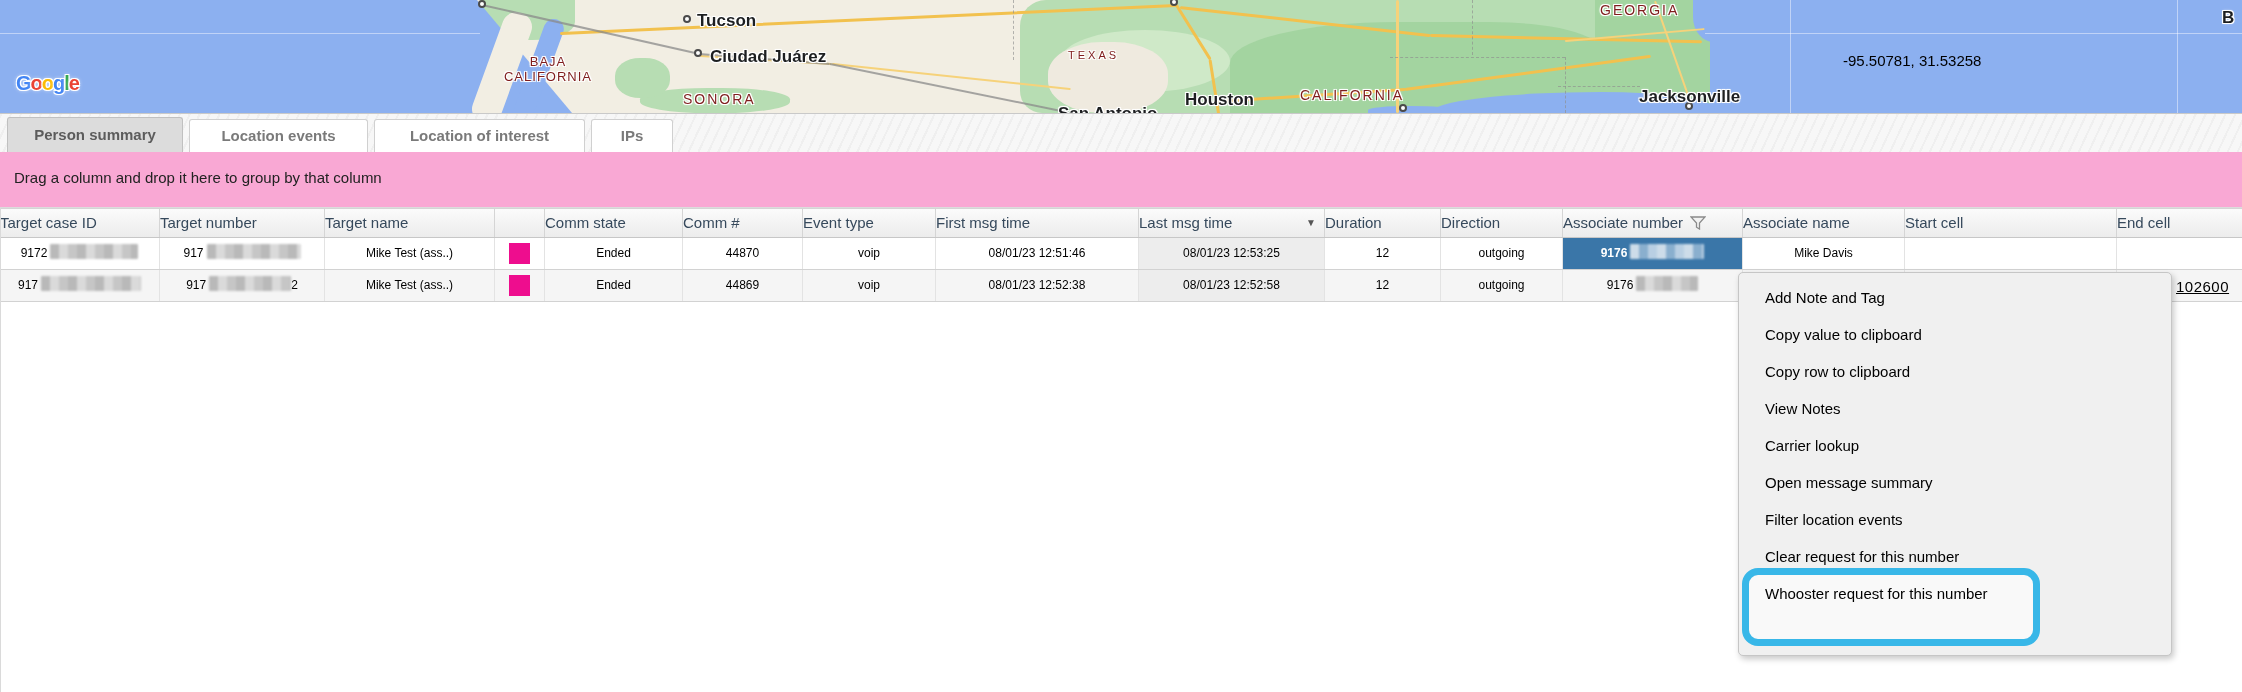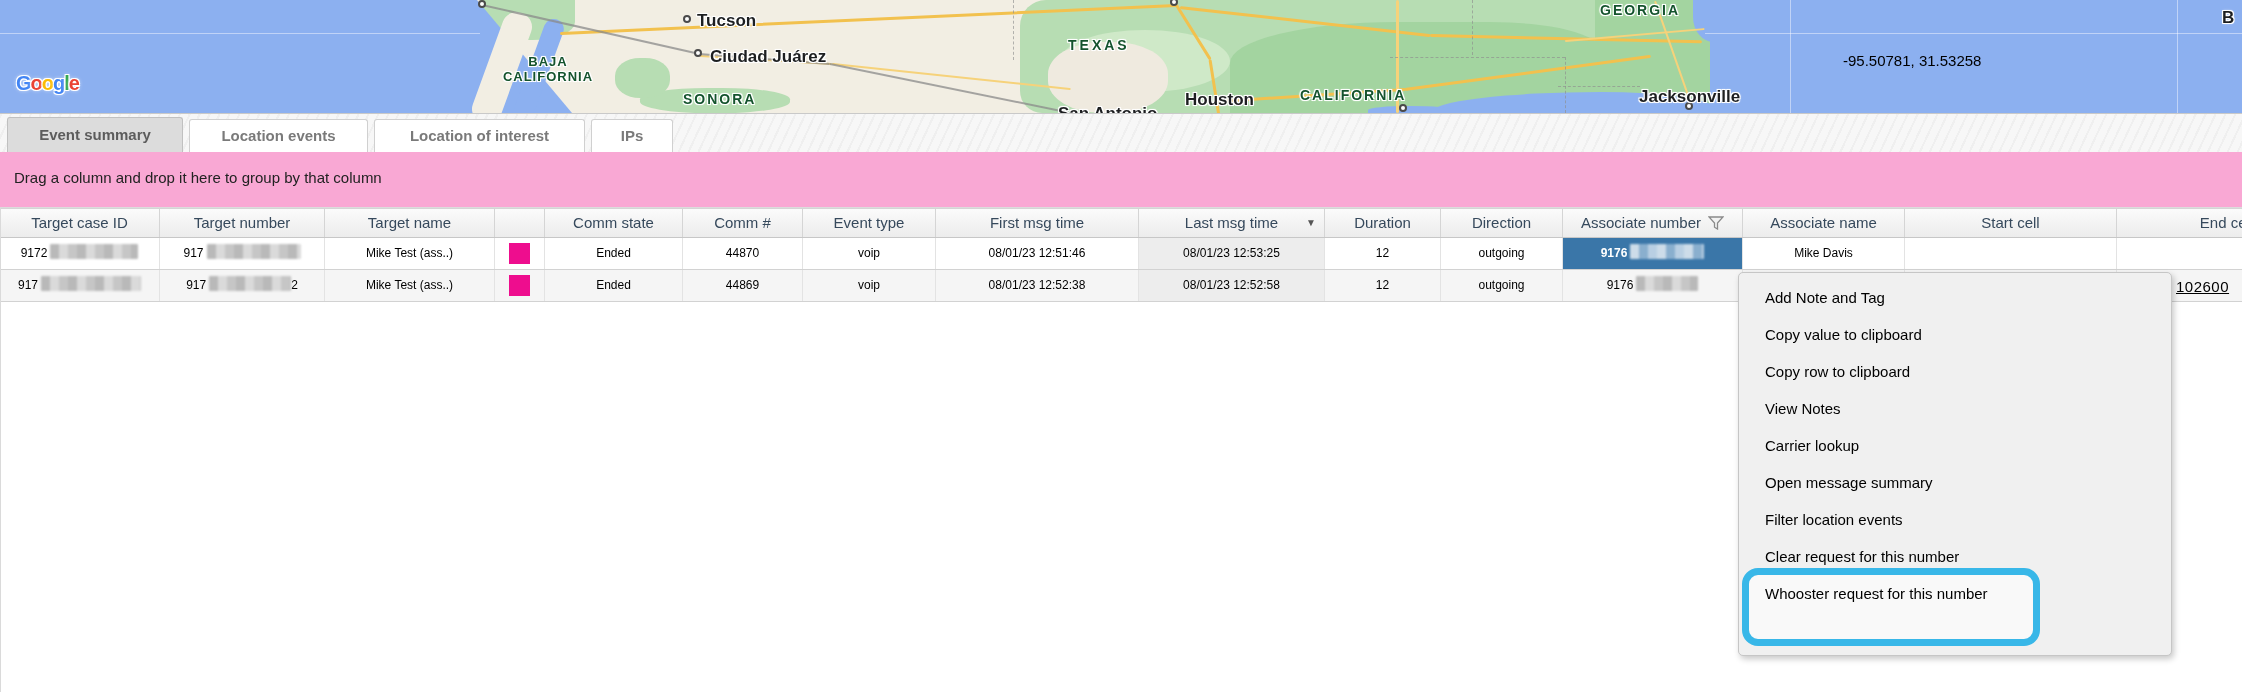--- a/index.html
+++ b/index.html
@@ -20,21 +20,21 @@
   .gulf-mx { background:#8cb0f0; }
   .grat { background:rgba(255,255,255,.45); }
   .seg { position:absolute; height:3px; background:#f2c14e; border-radius:2px; transform-origin:0 50%; }
   .seg.thin { height:2px; background:#f6d27a; }
   .bseg { position:absolute; height:2px; background:#8a8a8a; opacity:.75; transform-origin:0 50%; }
   .dashh { position:absolute; border-top:1px dashed #8f8f8f; opacity:.65; transform-origin:0 50%; }
   .dashv { position:absolute; border-left:1px dashed #8f8f8f; opacity:.65; }
   .marker { position:absolute; width:8px; height:8px; background:#fdfdfd; border:2px solid #4a4a4a; border-radius:50%; }
   .halo { text-shadow:-1px -1px 0 #fff, 1px -1px 0 #fff, -1px 1px 0 #fff, 1px 1px 0 #fff, 0 0 3px #fff; }
   .city { position:absolute; font-weight:bold; font-size:17px; color:#1d1f21; white-space:nowrap; }
-  .region { position:absolute; font-weight:bold; font-size:14px; color:#14532d; letter-spacing:2px; white-space:nowrap; }
+  .region { position:absolute; font-weight:normal; font-size:14px; color:#7f1d1d; letter-spacing:2px; white-space:nowrap; }
   #coords { position:absolute; left:1843px; top:52px; font-size:15px; color:#000000; }
   #google-logo { position:absolute; left:16px; top:72px; font-size:20px; font-weight:bold; letter-spacing:-1px;
                  text-shadow:-1px -1px 0 #fff,1px -1px 0 #fff,-1px 1px 0 #fff,1px 1px 0 #fff,0 0 4px #fff; }
   .gl0,.gl3 { color:#4285F4; } .gl1,.gl5 { color:#EA4335; } .gl2 { color:#FBBC05; } .gl4 { color:#34A853; }
 
   
   #tabbar { position:absolute; left:0; top:113px; width:2242px; height:39px; background:#f7f7f7;
             background-image:repeating-linear-gradient(115deg, rgba(170,170,170,.10) 0 2px, transparent 2px 9px);
             border-top:1px solid #c9c9c9; }
   .tab { position:absolute; bottom:0; height:33px; line-height:31px; text-align:center; font-size:15px; font-weight:bold;
@@ -43,21 +43,21 @@
 
   
   #groupbar { position:absolute; left:0; top:152px; width:2242px; height:56px; background:#f9a8d4;
               border-bottom:1px solid #dcdcdc; }
   #groupbar .hint { position:absolute; left:14px; top:17px; font-size:15px; color:#222; }
 
   
   #grid { position:absolute; left:0; top:208px; width:2337px; }
   .grow { display:grid; grid-template-columns:160px 165px 170px 50px 138px 120px 133px 203px 186px 116px 122px 180px 162px 212px 220px; }
   #ghead { height:30px; background:linear-gradient(#fbfbfb,#ececec); border-top:1px solid #d5d5d5; border-bottom:1px solid #c7c7c7; }
-  #ghead .hc { position:relative; height:28px; line-height:28px; text-align:center; font-size:15px; color:#36495c;
+  #ghead .hc { position:relative; height:28px; line-height:28px; text-align:left; font-size:15px; color:#36495c;
                border-right:1px solid #d5d5d5; white-space:nowrap; overflow:visible; }
   .sort-arrow { position:absolute; right:8px; top:0; font-size:10px; color:#555; }
   .funnel { display:inline-block; vertical-align:-2px; margin-left:7px; }
   .drow { height:32px; background:#fff; border-bottom:1px solid #d2d2d2; }
   .drow.alt { background:#f5f5f5; }
   .dc { height:31px; line-height:31px; text-align:center; font-size:12px; color:#000; border-right:1px solid #e3e3e3;
         white-space:nowrap; overflow:hidden; }
   .dc.lastmsg { background:#ededed; }
   .dc.sel { background:#3A76A8; color:#fff; font-weight:600; }
   .swatch { width:21px; height:21px; background:#EE0D8E; margin:5px auto 0; }
@@ -137,34 +137,34 @@
     <div class="marker" style="left:1170px;top:-2px;"></div>
     <div class="marker" style="left:1399px;top:104px;"></div>
     <div class="marker" style="left:1685px;top:102px;"></div>
 
     <div class="city halo" style="left:697px;top:11px;">Tucson</div>
     <div class="city halo" style="left:710px;top:47px;">Ciudad Juárez</div>
     <div class="city halo" style="left:1185px;top:90px;">Houston</div>
     <div class="city halo" style="left:1058px;top:104px;">San Antonio</div>
     <div class="city halo" style="left:1639px;top:87px;">Jacksonville</div>
     <div class="city halo" style="left:2222px;top:8px;">B</div>
-    <div class="region halo" style="left:1068px;top:37px;font-size:14px;letter-spacing:3px;">TEXAS</div>
+    <div class="region halo" style="left:1068px;top:49px;font-size:11px;letter-spacing:3px;">TEXAS</div>
     <div class="region halo" style="left:1300px;top:87px;">CALIFORNIA</div>
     <div class="region halo" style="left:1600px;top:2px;">GEORGIA</div>
     <div class="region halo" style="left:683px;top:91px;">SONORA</div>
     <div class="region halo" style="left:492px;top:54px;width:112px;text-align:center;font-size:13px;letter-spacing:1px;">
       <div>BAJA</div>
       <div>CALIFORNIA</div>
     </div>
     <div id="coords">-95.50781, 31.53258</div>
     <div id="google-logo"><span class="gl0">G</span><span class="gl1">o</span><span class="gl2">o</span><span class="gl3">g</span><span class="gl4">l</span><span class="gl5">e</span></div>
   </div>
 
   <div id="tabbar">
-    <div class="tab active" style="left:7px;width:176px;">Event summary</div>
+    <div class="tab active" style="left:7px;width:176px;">Person summary</div>
     <div class="tab" style="left:189px;width:179px;">Location events</div>
     <div class="tab" style="left:374px;width:211px;">Location of interest</div>
     <div class="tab" style="left:591px;width:82px;">IPs</div>
   </div>
 
   <div id="groupbar">
     <div class="hint">Drag a column and drop it here to group by that column</div>
   </div>
 
   <div id="grid">

